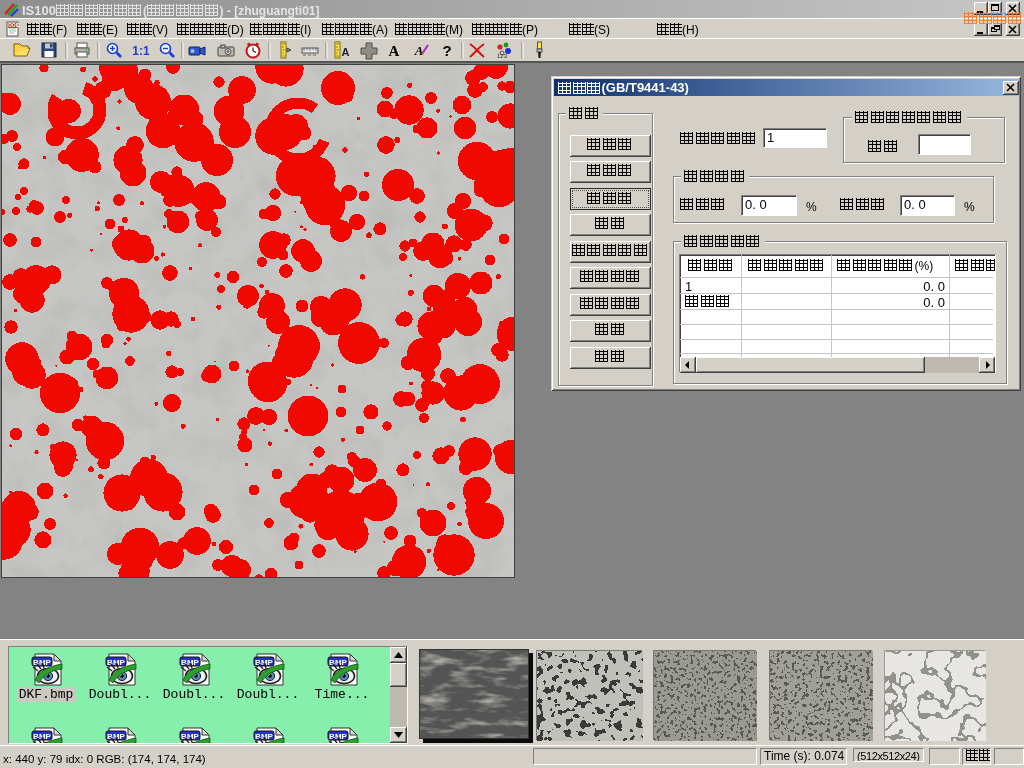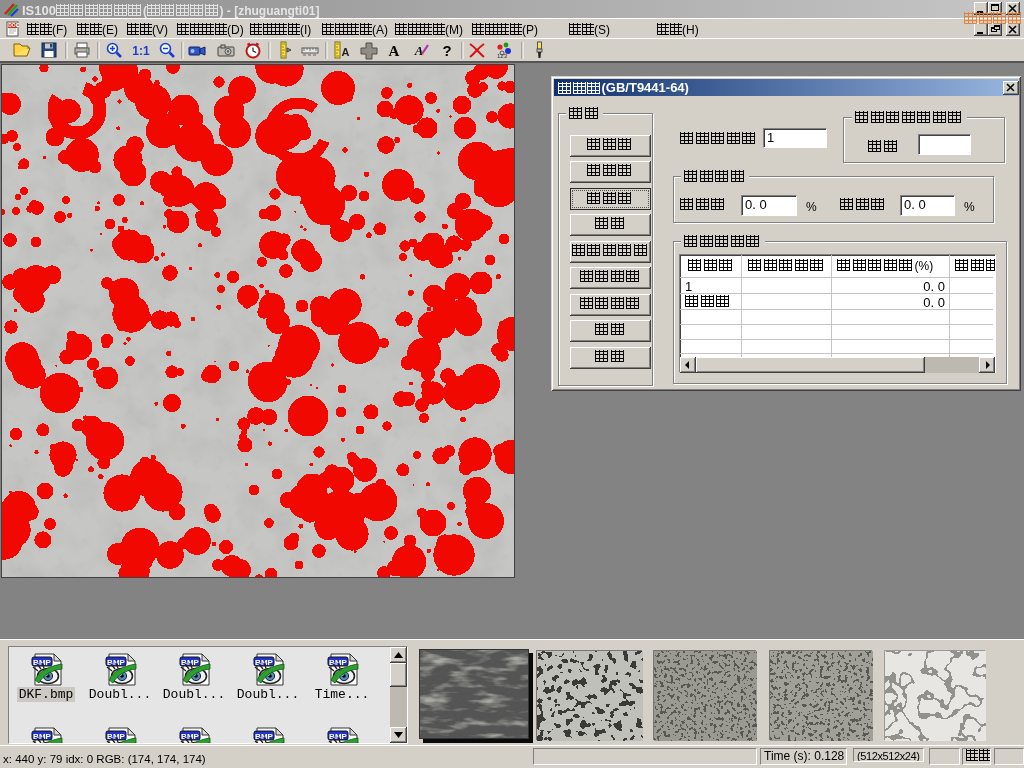--- a/index.html
+++ b/index.html
@@ -696,21 +696,21 @@
           <circle cx="13.7" cy="245.6" r="1.8"></circle>
           <circle cx="89.5" cy="185.1" r="1.6"></circle>
           <circle cx="395.3" cy="75.0" r="3.0"></circle>
           <circle cx="245.6" cy="306.3" r="1.9"></circle>
           <circle cx="426.0" cy="419.4" r="2.1"></circle>
         </g>
 </svg></div>
   </div>
 <div class="abs" style="left:551px;top:76px;width:470px;height:315px;background:#d4d0c8;box-shadow:inset 1px 1px 0 #d4d0c8,inset -1px -1px 0 #404040,inset 2px 2px 0 #fff,inset -2px -2px 0 #808080;font-size:12px">
     <div class="abs" style="left:3px;top:3px;width:464px;height:17px;background:linear-gradient(90deg,#10306e,#97b6df)">
-      <div class="abs" style="left:4px;top:2px;font-weight:bold;color:#fff"><i class="c w s13"></i><i class="c w s13"></i><i class="c w s13"></i><span style="font-size:13px;position:relative;top:-1px">(GB/T9441-64)</span></div>
+      <div class="abs" style="left:4px;top:2px;font-weight:bold;color:#fff"><i class="c w s13"></i><i class="c w s13"></i><i class="c w s13"></i><span style="font-size:13px;position:relative;top:-1px">(GB/T9441-43)</span></div>
       <div class="abs btn3d" style="left:449px;top:2px;width:16px;height:14px">
         <svg style="position:absolute;left:3px;top:2px" width="9" height="9">
           <path d="M1 1 L8 8 M8 1 L1 8" stroke="#000" stroke-width="1.6"></path>
         </svg>
       </div>
     </div>
     <div class="abs group" style="left:7px;top:37px;width:95px;height:273px">
       <span class="glabel" style="left:7px"><i class="c d"></i><i class="c d"></i></span>
     </div>
     <div class="abs btn3d" style="left:19px;top:58.5px;width:81px;height:22px;text-align:center;line-height:21px;"><i class="c d"></i><i class="c d"></i><i class="c d"></i></div>
@@ -828,21 +828,21 @@
       <filter id="t5" color-interpolation-filters="sRGB" x="0" y="0" width="100%" height="100%">
         <feTurbulence type="fractalNoise" baseFrequency="0.045" numOctaves="3" seed="14"></feTurbulence>
         <feComponentTransfer>
           <feFuncA type="discrete" tableValues="0 0 0 0 0 0 0.9 0 0 0 0 0"></feFuncA>
         </feComponentTransfer>
         <feColorMatrix type="matrix" values="0 0 0 0 0.47 0 0 0 0 0.47 0 0 0 0 0.45 0 0 0 0.85 0"></feColorMatrix>
         <feComposite operator="over" in2="SourceGraphic"></feComposite>
       </filter>
     </defs>
   </svg>
-<div class="abs" style="left:8px;top:646px;width:400px;height:98px;border:1px solid;border-color:#808080 #fff #fff #808080;background:#e5e5e5;overflow:hidden">
+<div class="abs" style="left:8px;top:646px;width:400px;height:98px;border:1px solid;border-color:#808080 #fff #fff #808080;background:#86efac;overflow:hidden">
     <svg class="abs" style="left:22px;top:6px" width="33" height="33" viewBox="0 0 33 33">
       <use href="#bmp"></use>
     </svg>
     <div class="abs" style="left:-5px;top:40px;width:84px;text-align:center;font-family:'Liberation Mono',monospace;font-size:13px"><span style="background:#ccc9c2;padding:0 2px">DKF.bmp</span></div>
     <svg class="abs" style="left:96px;top:6px" width="33" height="33" viewBox="0 0 33 33">
       <use href="#bmp"></use>
     </svg>
     <div class="abs" style="left:69px;top:40px;width:84px;text-align:center;font-family:'Liberation Mono',monospace;font-size:13px"><span style="padding:0 2px">Doubl...</span></div>
     <svg class="abs" style="left:170px;top:6px" width="33" height="33" viewBox="0 0 33 33">
       <use href="#bmp"></use>
@@ -901,16 +901,16 @@
       <rect width="103" height="90" fill="#a09f98"></rect>
       <rect width="103" height="90" fill="#a09f98" filter="url(#t4)"></rect>
     </svg></div>
 <div class="abs" style="left:884px;top:650px;width:101px;height:90px;border:1px solid #999"><svg width="101" height="90">
       <rect width="101" height="90" fill="#e7e6e2"></rect>
       <rect width="101" height="90" fill="#e7e6e2" filter="url(#t5)"></rect>
     </svg></div>
 <div class="abs" style="left:0;top:745px;width:1024px;height:23px;background:#d4d0c8;border-top:1px solid #fff"></div>
 <div class="abs" style="left:3px;top:753px;font-size:11.5px">x: 440 y: 79 idx: 0 RGB: (174, 174, 174)</div>
 <div class="abs" style="left:533px;top:748px;width:224px;height:17px;border:1px solid;border-color:#808080 #fff #fff #808080;font-size:12px;line-height:15px;padding-left:3px;color:#000;white-space:nowrap;overflow:hidden"></div>
-<div class="abs" style="left:760px;top:748px;width:87px;height:17px;border:1px solid;border-color:#808080 #fff #fff #808080;font-size:12px;line-height:15px;padding-left:3px;color:#000;white-space:nowrap;overflow:hidden">Time (s): 0.128</div>
+<div class="abs" style="left:760px;top:748px;width:87px;height:17px;border:1px solid;border-color:#808080 #fff #fff #808080;font-size:12px;line-height:15px;padding-left:3px;color:#000;white-space:nowrap;overflow:hidden">Time (s): 0.074</div>
 <div class="abs" style="left:853px;top:748px;width:71px;height:14px;border:1px solid;border-color:#808080 #fff #fff #808080;font-size:12px;line-height:15px;padding-left:3px;color:#000;white-space:nowrap;overflow:hidden"><span style="font-size:11px;letter-spacing:-0.4px">(512x512x24)</span></div>
 <div class="abs" style="left:929px;top:748px;width:31px;height:17px;border:1px solid;border-color:#808080 #fff #fff #808080;font-size:12px;line-height:15px;padding-left:3px;color:#000;white-space:nowrap;overflow:hidden"></div>
 <div class="abs" style="left:962px;top:748px;width:29px;height:17px;border:1px solid;border-color:#808080 #fff #fff #808080;font-size:12px;line-height:15px;padding-left:3px;color:#000;white-space:nowrap;overflow:hidden"><i class="c"></i><i class="c"></i></div>
 <div class="abs" style="left:994px;top:748px;width:30px;height:17px;border:1px solid;border-color:#808080 #fff #fff #808080;font-size:12px;line-height:15px;padding-left:3px;color:#000;white-space:nowrap;overflow:hidden"></div>
 </body></html>

